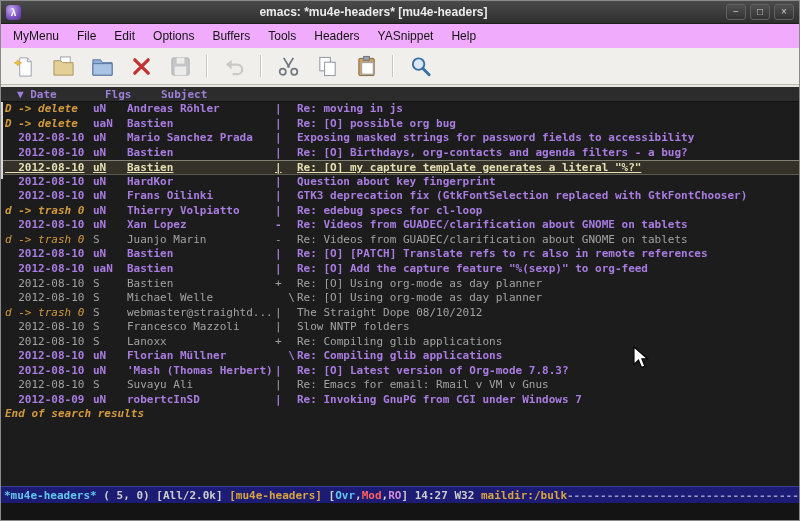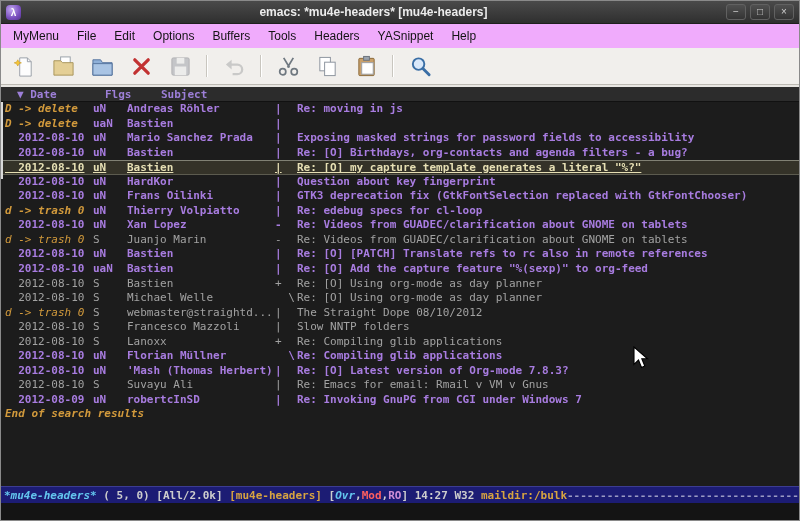--- a/index.html
+++ b/index.html
@@ -52,21 +52,21 @@
   .row .mark  { color:#d29a3c; font-style:italic; }
   .row.current { background:#343228; color:#e6dfb4; font-weight:bold;
                  border-top:1px solid #818174; border-bottom:1px solid #5c5b4f; }
   .row.current span { text-decoration:underline; color:#e6dfb4; }
   .endline { color:#d29a3c; font-style:italic; padding-left:4px; height:14.55px; line-height:14.55px; white-space:pre; }
 
   
   .modeline { height:17px; flex:none; background:#1c1c74; border-top:1px solid #3c3c92;
               color:#cdcdcd; font-weight:bold; display:flex; align-items:center;
               white-space:pre; padding-left:3px; overflow:hidden; }
-  .ml-cyan   { color:#63c5ee;font-style:italic; }
+  .ml-cyan   { color:#63c5ee; }
   .ml-orange { color:#d7a440; }
   .ml-red    { color:#ff5f5f; }
   .ml-purple { color:#cf8fd7; }
   .ml-dim    { color:#9a9ac4; }
   .echo { height:17px; flex:none; background:#141414; }
 
   .scroll-thumb { position:absolute; left:0; top:101px; width:2px; height:77px; background:#dadada; }
   #cursor { position:absolute; left:632px; top:345px; width:17px; height:26px; pointer-events:none; }
 </style>
 </head>
@@ -182,20 +182,21 @@
     <span class="c-from">Andreas Röhler</span>
     <span class="c-sep">|</span>
     <span class="c-subject">Re: moving in js</span>
   </div>
 
   <div class="row unread">
     <span class="c-date mark">D -&gt; delete</span>
     <span class="c-flags">uaN</span>
     <span class="c-from">Bastien</span>
     <span class="c-sep">|</span>
+    <span class="c-subject">Re: [O] possible org bug</span>
   </div>
 
   <div class="row unread">
     <span class="c-date">  2012-08-10</span>
     <span class="c-flags">uN</span>
     <span class="c-from">Mario Sanchez Prada</span>
     <span class="c-sep">|</span>
     <span class="c-subject">Exposing masked strings for password fields to accessibility</span>
   </div>
 

